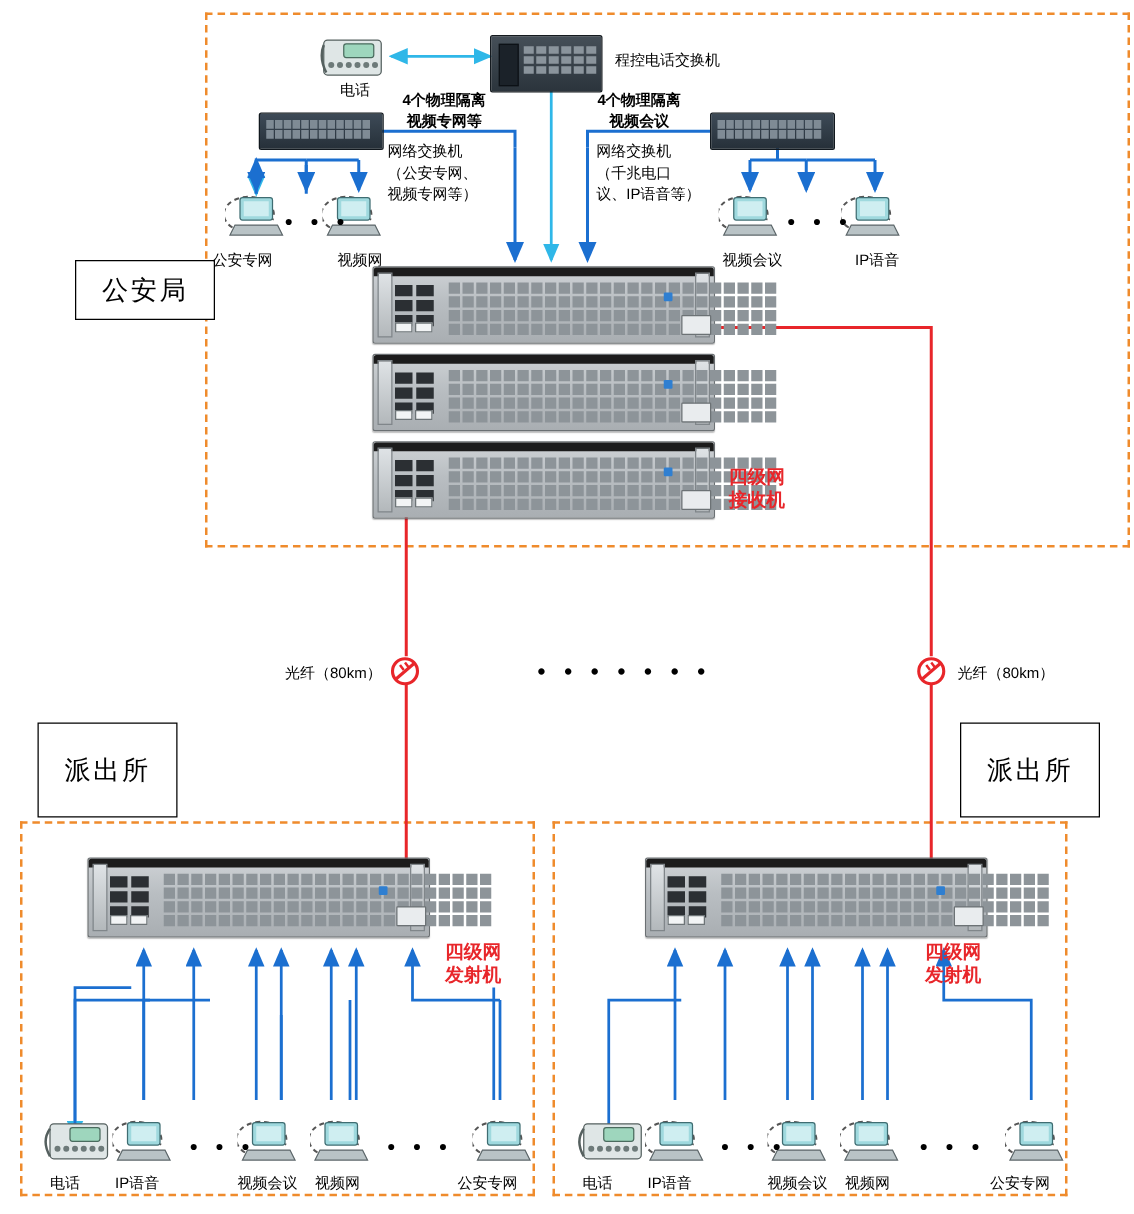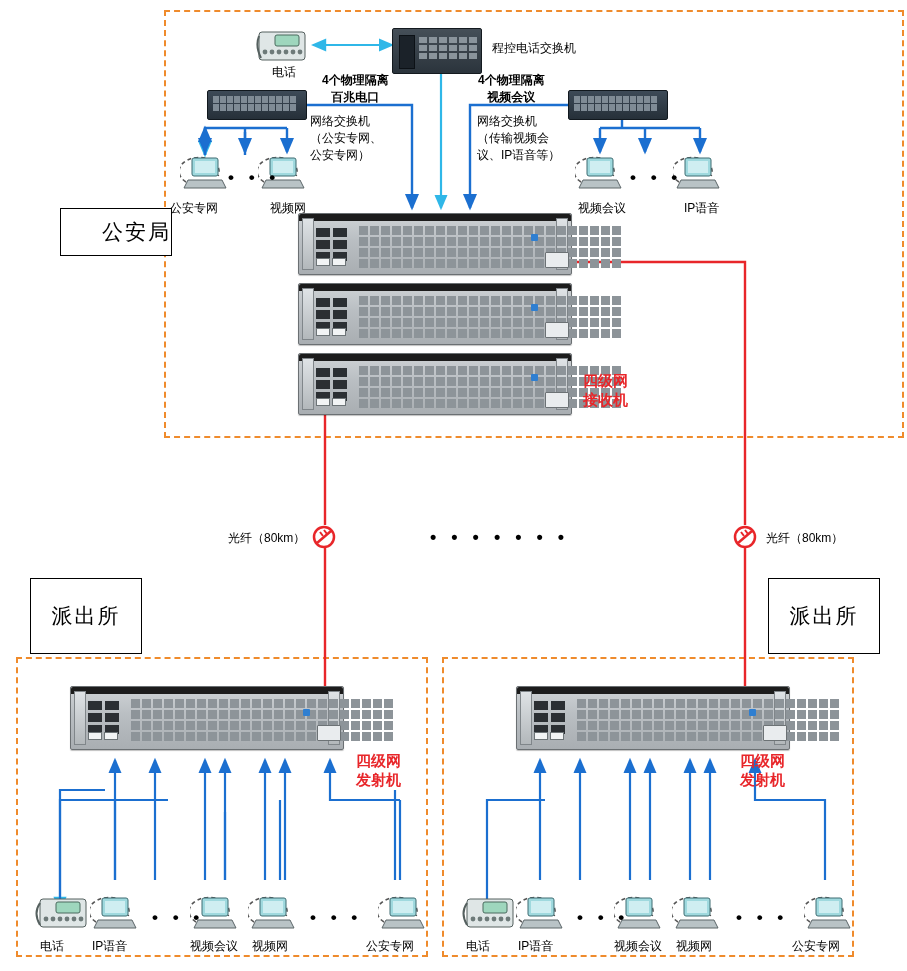--- a/index.html
+++ b/index.html
@@ -32,21 +32,21 @@
 </style>
 </head>
 <body>
 
 <div id="stage">
 
   <div class="zone" style="left:164px;top:10px;width:740px;height:428px;border-style:dashed;border-color:#ef8b2c;"></div>
   <div class="zone" style="left:16px;top:657px;width:412px;height:300px;"></div>
   <div class="zone" style="left:442px;top:657px;width:412px;height:300px;"></div>
 
-  <div class="boxlabel" style="left:60px;top:208px;width:110px;height:46px;justify-content:flex-end;">
+  <div class="boxlabel" style="left:60px;top:208px;width:110px;height:46px;">
     <span>公安局</span>
   </div>
   <div class="boxlabel" style="left:30px;top:578px;width:110px;height:74px;">
     <span>派出所</span>
   </div>
   <div class="boxlabel" style="left:768px;top:578px;width:110px;height:74px;">
     <span>派出所</span>
   </div>
 
   <svg width="907" height="971">
@@ -160,21 +160,21 @@
         <i style="background:#8a949c;display:block;"></i>
         <i style="background:#8a949c;display:block;"></i>
         <i style="background:#8a949c;display:block;"></i>
         <i style="background:#8a949c;display:block;"></i>
     </div>
   </div>
   <div class="lbl abs" style="left:492px;top:40px;">程控电话交换机</div>
 
   <div class="abs" style="left:322px;top:72px;text-align:center;">
     <div class="lbl lbl-b">4个物理隔离</div>
-    <div class="lbl lbl-b" style="text-align:center;">百兆电口</div>
+    <div class="lbl lbl-b" style="text-align:center;">视频专网等</div>
   </div>
   <div class="abs" style="left:478px;top:72px;text-align:center;">
     <div class="lbl lbl-b">4个物理隔离</div>
     <div class="lbl lbl-b" style="text-align:center;">视频会议</div>
   </div>
 
   <div class="nswitch" style="left:207px;top:90px;width:98px;height:28px;">
     <div style="position:absolute;left:5px;top:5px;display:grid;grid-template-columns:repeat(12,6px);grid-auto-rows:7px;gap:1px;">
       <i style="background:#7f8b95;display:block;"></i>
         <i style="background:#7f8b95;display:block;"></i>
@@ -228,25 +228,25 @@
         <i style="background:#7f8b95;display:block;"></i>
         <i style="background:#7f8b95;display:block;"></i>
         <i style="background:#7f8b95;display:block;"></i>
         <i style="background:#7f8b95;display:block;"></i>
     </div>
   </div>
 
   <div class="abs" style="left:310px;top:113px;">
     <div class="lbl">网络交换机</div>
     <div class="lbl">（公安专网、</div>
-    <div class="lbl">公安专网）</div>
+    <div class="lbl">视频专网等）</div>
   </div>
   <div class="abs" style="left:477px;top:113px;">
     <div class="lbl">网络交换机</div>
-    <div class="lbl">（传输视频会</div>
+    <div class="lbl">（千兆电口</div>
     <div class="lbl">议、IP语音等）</div>
   </div>
 
   <div class="pc" style="left:180px;top:148px;">
     <svg width="52" height="46" viewBox="0 0 52 46">
       <path d="M6 34 a20 14 0 1 1 32 -6" stroke="#555" stroke-width="1.6" fill="none" stroke-dasharray="4 3"></path>
       <rect x="12" y="10" width="26" height="18" rx="2" fill="#9fd9de" stroke="#3f6d72"></rect>
       <rect x="15" y="13" width="20" height="12" fill="#cfeef1"></rect>
       <path d="M8 32 h34 l4 8 h-42 z" fill="#b9c3c6" stroke="#5c6669"></path>
     </svg>

